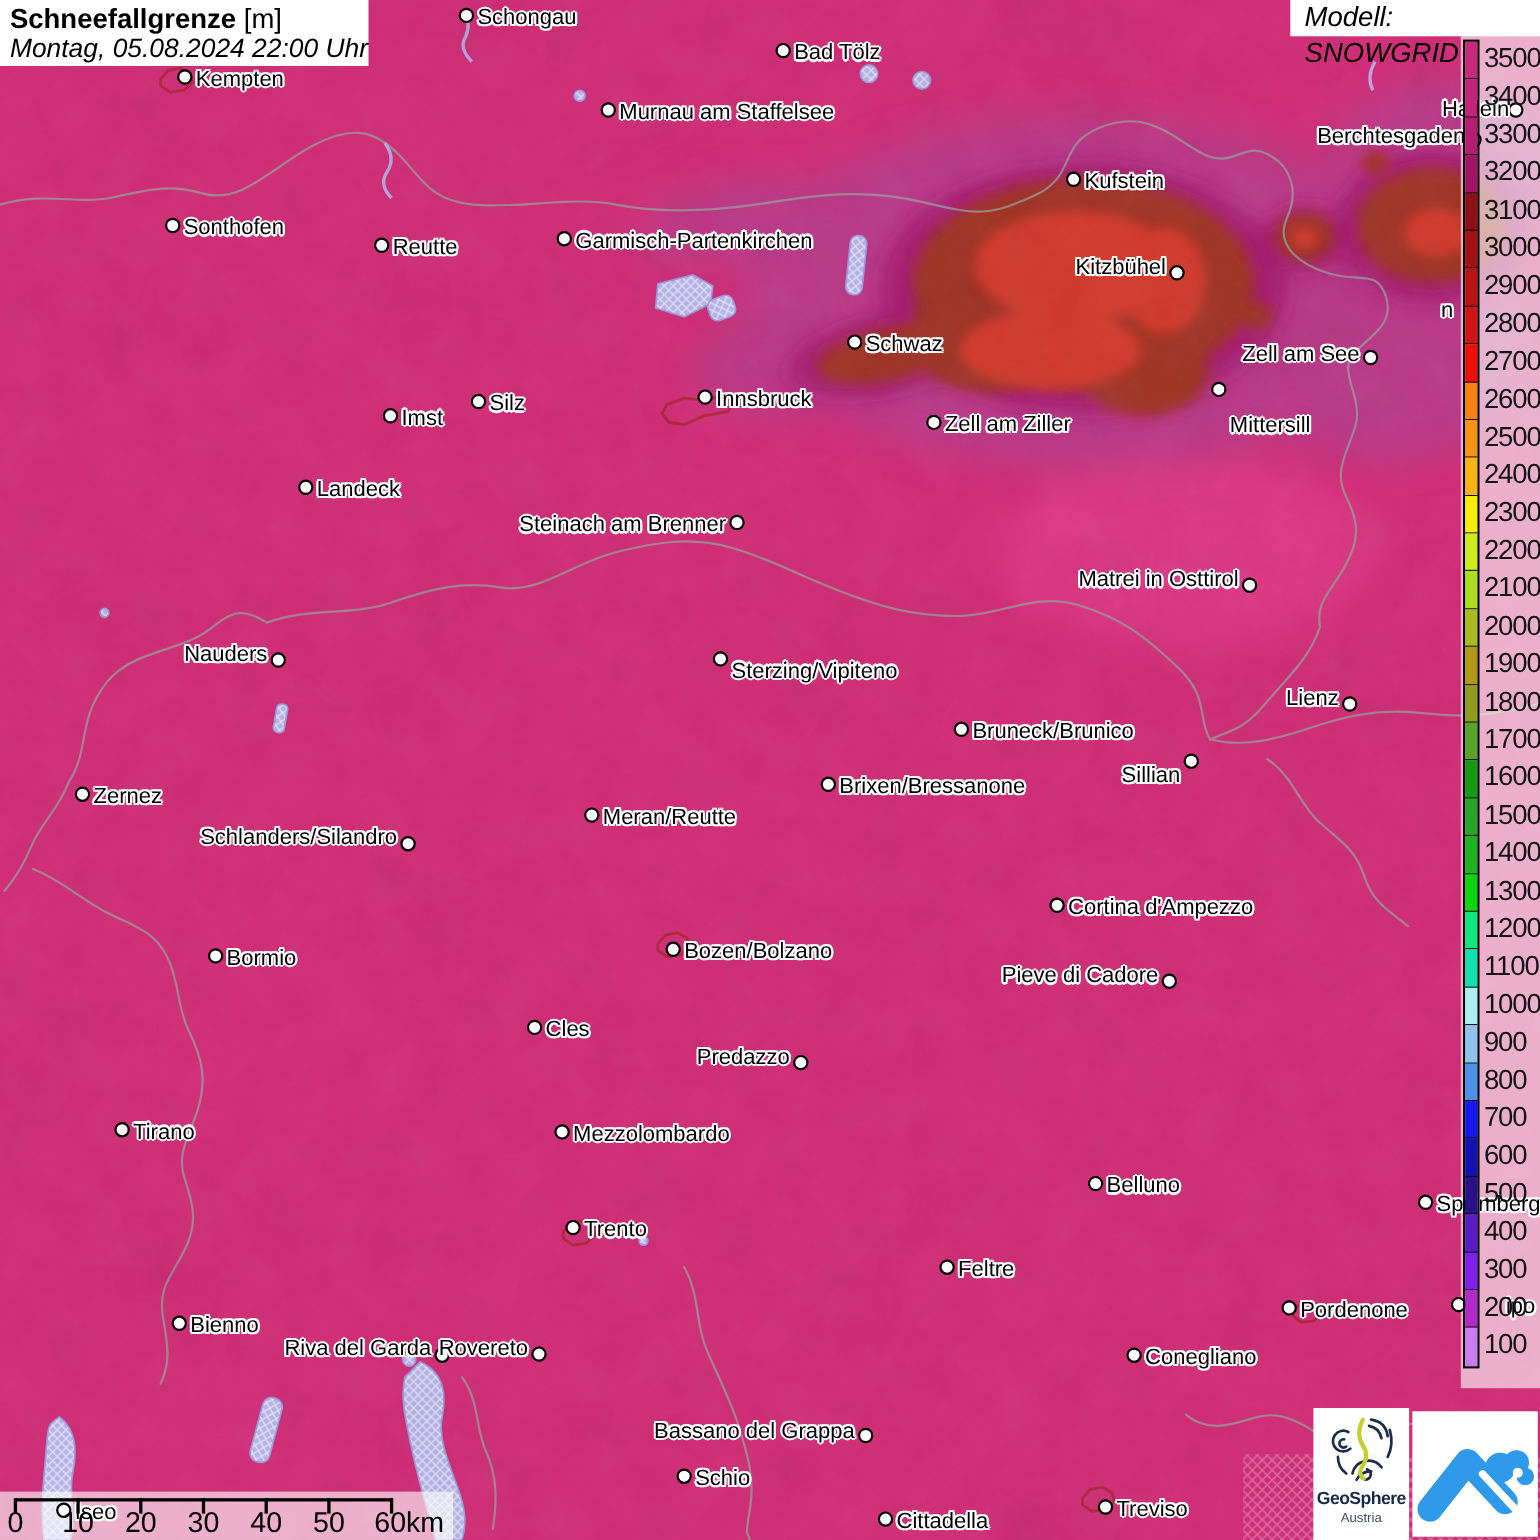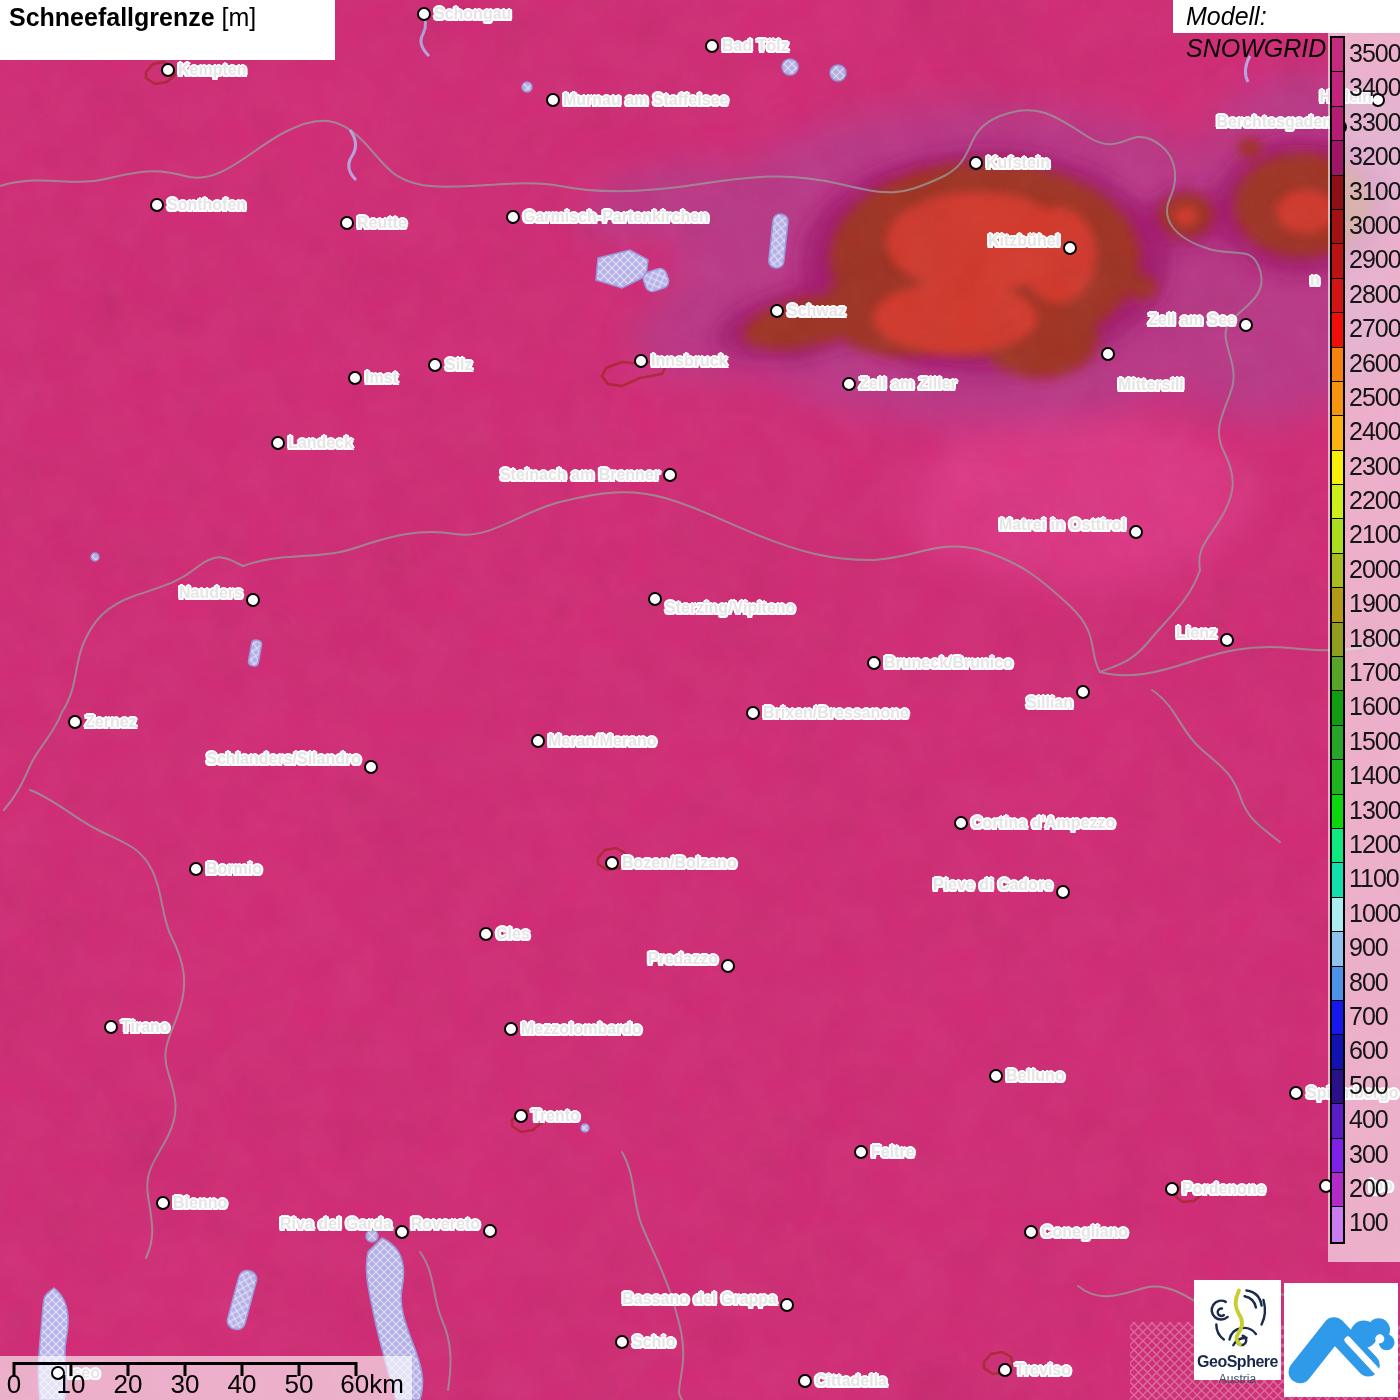--- a/index.html
+++ b/index.html
@@ -3,21 +3,21 @@
 <meta charset="utf-8">
 <style>
   html,body{margin:0;padding:0}
   body{width:1400px;height:1400px;position:relative;overflow:hidden;
        font-family:"Liberation Sans",sans-serif;background:#d42a76}
   #map{position:absolute;left:0;top:0;z-index:1}
 
   
   .marker{position:absolute;width:14px;height:14px;border-radius:50%;background:#fff;
           border:2.5px solid #000;box-sizing:border-box;transform:translate(-50%,-50%);z-index:20}
-  .clabel{position:absolute;z-index:20;font-size:16px;font-weight:bold;color:#e5e5e5;white-space:nowrap;
+  .clabel{position:absolute;z-index:20;font-size:20px;font-weight:normal;color:#000000;white-space:nowrap;
           text-shadow:-1.5px -1.5px 0 #fff,1.5px -1.5px 0 #fff,-1.5px 1.5px 0 #fff,1.5px 1.5px 0 #fff,
                       0 -2px 0 #fff,0 2px 0 #fff,-2px 0 0 #fff,2px 0 0 #fff}
   .clabel.end{transform:translateX(-100%)}
 
   
   #title-box{position:absolute;left:0;top:0;width:335px;height:60px;background:#fff;z-index:50;
              padding:3px 0 0 9px;box-sizing:border-box;color:#000}
   #title-box .t1{font-size:25px;font-weight:bold;line-height:28px}
   #title-box .t1 .unit{font-weight:normal}
   #title-box .t2{font-size:24px;font-style:italic;line-height:27px}
@@ -36,21 +36,21 @@
 
   
   #scalebar-panel{position:absolute;left:0;top:1356px;width:412px;height:44px;
                   background:rgba(255,255,255,0.62);z-index:10}
   #scalebar{position:absolute;left:0;top:1356px;width:412px;height:44px;z-index:30}
   #scalebar .sline{position:absolute;left:14px;top:6px;width:343px;height:3px;background:#000}
   #scalebar .tick{position:absolute;top:6px;width:3px;height:14px;background:#000;transform:translateX(-50%)}
   #scalebar .slabel{position:absolute;top:13px;transform:translateX(-50%);font-size:26px;color:#000}
 
   
-  #geosphere-box{position:absolute;left:1194px;top:1280px;width:87px;height:100px;background:#fff;z-index:50;
+  #geosphere-box{position:absolute;left:1194px;top:1280px;width:87px;height:120px;background:#fff;z-index:50;
                  text-align:center;padding-top:3px;box-sizing:border-box}
   #geosphere-box .g1{font-size:16px;font-weight:bold;color:#17294a;line-height:18px;letter-spacing:-0.5px}
   #geosphere-box .g2{font-size:12px;color:#3c4c68;line-height:17px}
   #snowgrid-box{position:absolute;left:1284px;top:1283px;width:114px;height:114px;background:#fff;z-index:50}
 </style>
 </head>
 <body>
 
 <svg id="map" width="1400" height="1400" viewBox="0 0 1400 1400">
   <defs>
@@ -232,21 +232,21 @@
     <span class="clabel end" style="left: 1217px; top: 624px;">Lienz</span>
     <span class="marker" style="left: 874px; top: 663px;"></span>
     <span class="clabel" style="left: 884px; top: 654px;">Bruneck/Brunico</span>
     <span class="marker" style="left: 1083px; top: 692px;"></span>
     <span class="clabel end" style="left: 1073px; top: 694px; text-align: center;">Sillian</span>
     <span class="marker" style="left: 753px; top: 713px;"></span>
     <span class="clabel" style="left: 763px; top: 704px;">Brixen/Bressanone</span>
     <span class="marker" style="left: 75px; top: 722px;"></span>
     <span class="clabel" style="left: 85px; top: 713px;">Zernez</span>
     <span class="marker" style="left: 538px; top: 741px;"></span>
-    <span class="clabel" style="left: 548px; top: 732px;">Meran/Merano</span>
+    <span class="clabel" style="left: 548px; top: 732px;">Meran/Reutte</span>
     <span class="marker" style="left: 371px; top: 767px;"></span>
     <span class="clabel end" style="left: 361px; top: 750px;">Schlanders/Silandro</span>
     <span class="marker" style="left: 961px; top: 823px;"></span>
     <span class="clabel" style="left: 971px; top: 814px;">Cortina d'Ampezzo</span>
     <span class="marker" style="left: 612px; top: 863px;"></span>
     <span class="clabel" style="left: 622px; top: 854px;">Bozen/Bolzano</span>
     <span class="marker" style="left: 196px; top: 869px;"></span>
     <span class="clabel" style="left: 206px; top: 860px;">Bormio</span>
     <span class="marker" style="left: 1063px; top: 892px;"></span>
     <span class="clabel end" style="left: 1053px; top: 876px;">Pieve di Cadore</span>
@@ -383,20 +383,21 @@
     <div class="slabel" style="left: 242px;">40</div>
     <div class="slabel" style="left: 299px;">50</div>
     <div class="slabel" style="left: 372px;">60km</div>
   </div>
 
 <div id="title-box">
   <div class="t1">
     <span>Schneefallgrenze</span>
     <span class="unit">[m]</span>
   </div>
+  <div class="t2">Montag, 05.08.2024 22:00 Uhr</div>
 </div>
 
 <div id="model-box">
   <span>Modell: SNOWGRID</span>
 </div>
 
 <div id="geosphere-box">
   <svg width="66" height="66" viewBox="0 0 70 70">
     <g fill="none" stroke="#1c2b4a" stroke-width="2.6" stroke-linecap="round">
       <path d="M22,20 a10,10 0 1,0 2,16"></path>

